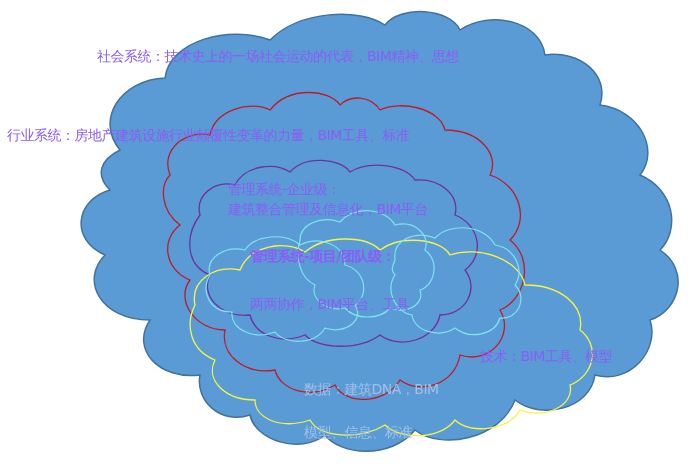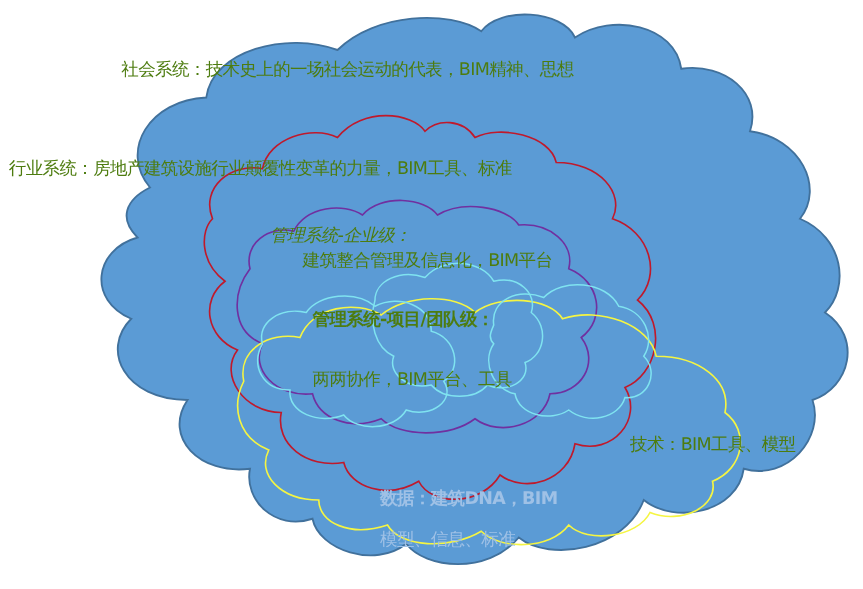--- a/index.html
+++ b/index.html
@@ -1,18 +1,18 @@
 <!DOCTYPE html>
 <html><head>
 <meta charset="utf-8">
 <style>
   html, body { margin:0; padding:0; background:#ffffff; }
   body { width:690px; height:471px; position:relative; overflow:hidden; font-family:"DejaVu Sans", sans-serif; }
   svg.diagram { position:absolute; left:0; top:0; }
-  .label { position:absolute; font-size:14px; line-height:19px; white-space:nowrap; color:#4d7c0f; letter-spacing:-0.5px; }
+  .label { position:absolute; font-size:14px; line-height:19px; white-space:nowrap; color:#8b5cf6; letter-spacing:-0.5px; }
   .label.data { color:#9fc1e6; }
 </style>
 </head>
 <body>
 
 <svg class="diagram" width="690" height="471" viewBox="0 0 690 471">
 
   <path d="M120,150 C95,120 120,80 165,78 C170,40 230,25 270,40 C300,10 360,8 385,25 C400,5 450,8 460,30 C490,10 540,20 545,55 C580,50 610,75 600,105 C640,110 660,150 640,175 C675,190 680,230 660,250 C690,270 680,310 650,320 C660,350 630,385 595,375 C590,410 540,420 515,400 C500,440 440,450 415,430 C390,460 340,455 325,435 C300,455 255,440 250,415 C220,425 195,400 200,375 C160,380 130,350 150,320 C100,320 80,280 105,255 C70,240 75,200 110,190 C95,175 100,160 120,150 Z" fill="#5b9bd5" stroke="#41719c" stroke-width="1.5"></path>
 
   <path d="M170,175 C160,150 185,130 210,135 C215,110 250,100 270,110 C290,85 330,90 340,105 C350,95 370,95 380,110 C400,100 440,108 445,130 C480,130 500,155 490,175 C520,185 530,220 510,240 C535,260 525,300 500,310 C515,335 490,365 460,355 C455,385 420,395 400,380 C385,405 345,405 335,385 C310,400 280,390 275,370 C245,375 220,355 225,330 C195,330 175,300 190,280 C165,270 160,240 180,225 C160,210 160,185 170,175 Z" fill="none" stroke="#c0192b" stroke-width="1.3"></path>
@@ -21,19 +21,19 @@
 
   <path d="M195,305 C190,280 215,265 240,270 C250,245 285,240 305,252 C325,235 365,235 380,250 C400,235 440,238 450,255 C480,245 520,260 525,285 C560,285 585,305 580,330 C600,345 595,375 570,385 C575,405 545,420 520,410 C510,430 470,435 455,420 C440,440 400,440 385,425 C360,440 320,438 310,420 C280,430 255,418 255,400 C225,400 205,380 215,360 C190,350 185,325 195,305 Z" fill="none" stroke="#f5f542" stroke-width="1.3"></path>
 
   <path d="M210,275 C205,258 225,245 245,250 C255,235 285,232 300,245 C320,235 345,245 345,265 C365,270 370,295 355,305 C365,320 345,335 325,328 C315,345 285,345 275,332 C255,340 230,330 232,312 C210,312 200,292 210,275 Z" fill="none" stroke="#7fe3f0" stroke-width="1.2"></path>
   <path d="M300,240 C300,225 320,215 340,222 C355,205 385,208 395,225 C415,220 430,235 425,250 C440,262 435,285 420,290 C425,305 405,315 390,308 C380,320 355,320 345,308 C325,312 310,298 315,285 C300,278 295,258 300,240 Z" fill="none" stroke="#7fe3f0" stroke-width="1.2"></path>
   <path d="M395,260 C392,240 415,230 435,238 C450,222 485,225 495,245 C515,248 525,270 515,285 C528,298 518,320 500,318 C495,335 470,340 455,328 C440,338 415,332 412,315 C395,312 385,290 395,275 C390,270 393,265 395,260 Z" fill="none" stroke="#7fe3f0" stroke-width="1.2"></path>
 </svg>
 
 <div class="label" style="left:97px;top:47px;">社会系统：技术史上的一场社会运动的代表，BIM精神、思想</div>
 <div class="label" style="left:7px;top:126px;">行业系统：房地产建筑设施行业颠覆性变革的力量，BIM工具、标准</div>
-<div class="label" style="left:216px;top:180px;font-style:italic;">管理系统-企业级：</div>
-<div class="label" style="left:228px;top:200px;margin-left:14px;">建筑整合管理及信息化，BIM平台</div>
+<div class="label" style="left:228px;top:180px;">管理系统-企业级：</div>
+<div class="label" style="left:228px;top:200px;">建筑整合管理及信息化，BIM平台</div>
 <div class="label" style="left:250px;top:247px;font-weight:bold;">管理系统-项目/团队级：</div>
 <div class="label" style="left:250px;top:267px;margin-top:28px;">两两协作，BIM平台、工具</div>
-<div class="label" style="left:504px;top:347px;">技术：BIM工具、模型</div>
-<div class="label data" style="left:304px;top:390px;font-weight:bold;">数据：建筑DNA，BIM</div>
+<div class="label" style="left:480px;top:347px;">技术：BIM工具、模型</div>
+<div class="label data" style="left:304px;top:380px;">数据：建筑DNA，BIM</div>
 <div class="label data" style="left:304px;top:398px;margin-top:25px;">模型、信息、标准</div>
 
 </body></html>

